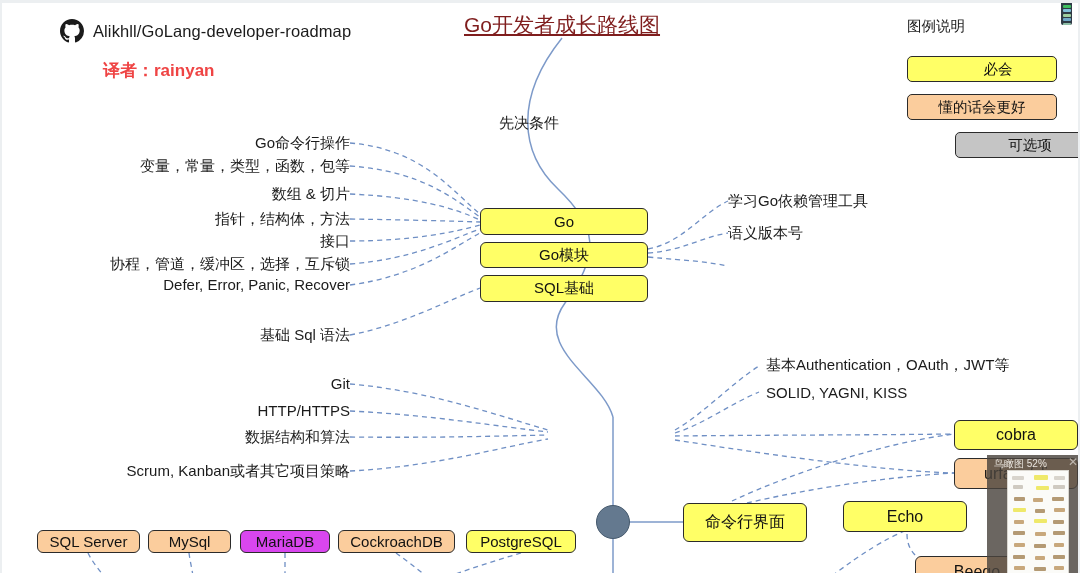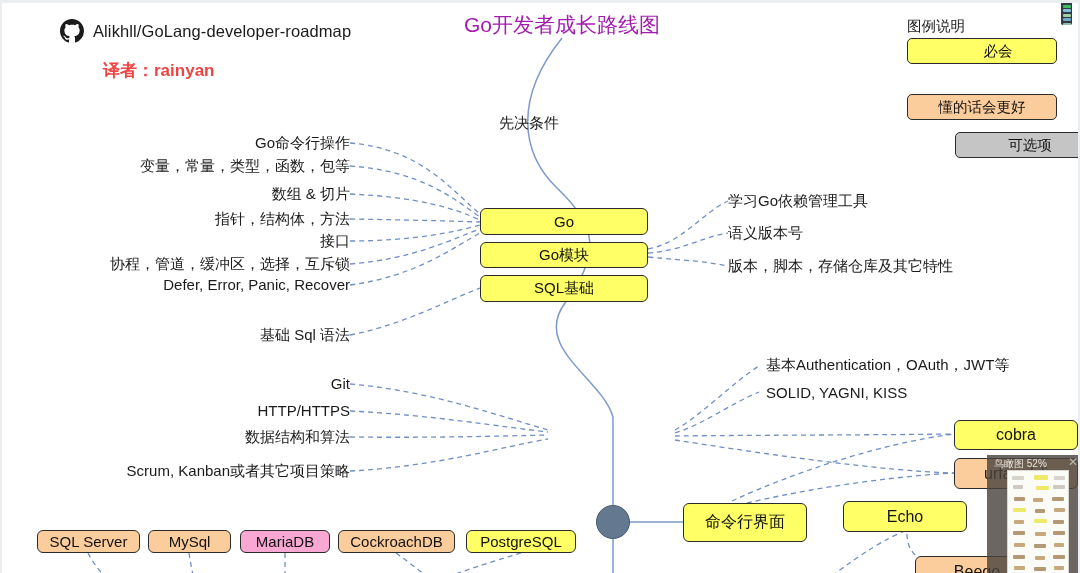--- a/index.html
+++ b/index.html
@@ -37,56 +37,56 @@
     font-size: 16.5px; color: #1b1b1b; letter-spacing: .1px;
     white-space: nowrap;
   }
   .translator {
     position: absolute; left: 101px; top: 56px;
     font-size: 17px; font-weight: bold; color: #ef4444;
     white-space: nowrap;
   }
   .page-title {
     position: absolute; left: 462px; top: 8px;
-    font-size: 21px; color: #a21caf; white-space: nowrap;
+    font-size: 21px; color: #7f1d1d; white-space: nowrap; text-decoration: underline;
   }
 
   
   .legend-title {
     position: absolute; left: 905px; top: 14px;
     font-size: 14.5px; color: #1b1b1b; white-space: nowrap;
   }
   .legend-box {
     position: absolute; left: 905px;
     width: 150px; height: 26px;
     border: 1.6px solid #2b2b2b;
     border-radius: 5px;
     display: flex; align-items: center; justify-content: center;
     font-size: 14.5px; color: #121212;
     box-sizing: border-box;
     white-space: nowrap;
   }
-  .legend-0 { top: 35px;  background: #ffff66; padding-left: 32px; }
+  .legend-0 { top: 53px;  background: #ffff66; padding-left: 32px; }
   .legend-1 { top: 91px;  background: #fbcd9d; }
   .legend-2 { top: 129px; background: #c5c5c5; margin-left: 48px; }
 
   
   .node {
     position: absolute;
     border: 1.7px solid #2b2b2b;
     border-radius: 6px;
     display: flex; align-items: center; justify-content: center;
     box-sizing: border-box;
     white-space: nowrap;
     color: #121212;
     font-size: 15px;
   }
   .node.must     { background: #ffff66; }
   .node.nice     { background: #fbcd9d; }
-  .node.optional { background: #f9a8d4; }
+  .node.optional { background: #d946ef; }
 
   .circle-node {
     position: absolute;
     width: 34px; height: 34px;
     border-radius: 50%;
     background: #64798f;
     border: 1.4px solid #45596d;
     box-sizing: border-box;
   }
 
@@ -227,21 +227,20 @@
   <div class="leaf r" style="left:348px; top:252px;">协程，管道，缓冲区，选择，互斥锁</div>
   <div class="leaf r" style="left:348px; top:273px;">Defer, Error, Panic, Recover</div>
   <div class="leaf r" style="left:348px; top:323px;">基础 Sql 语法</div>
   <div class="leaf r" style="left:348px; top:372px;">Git</div>
   <div class="leaf r" style="left:348px; top:399px;">HTTP/HTTPS</div>
   <div class="leaf r" style="left:348px; top:425px;">数据结构和算法</div>
   <div class="leaf r" style="left:348px; top:459px;">Scrum, Kanban或者其它项目策略</div>
 
   <div class="leaf" style="left:726px; top:189px;">学习Go依赖管理工具</div>
   <div class="leaf" style="left:726px; top:221px;">语义版本号</div>
-  <div class="leaf" style="left:726px; top:254px;">版本，脚本，存储仓库及其它特性</div>
   <div class="leaf" style="left:764px; top:353px;">基本Authentication，OAuth，JWT等</div>
   <div class="leaf" style="left:764px; top:381px;">SOLID, YAGNI, KISS</div>
 
   <div class="node must" style="left:478px; top:205px; width:168px; height:27px;">Go</div>
   <div class="node must" style="left:478px; top:239px; width:168px; height:26px;">Go模块</div>
   <div class="node must" style="left:478px; top:272px; width:168px; height:27px;">SQL基础</div>
 
 
   <div class="circle-node" style="left:594px; top:502px;"></div>
 

